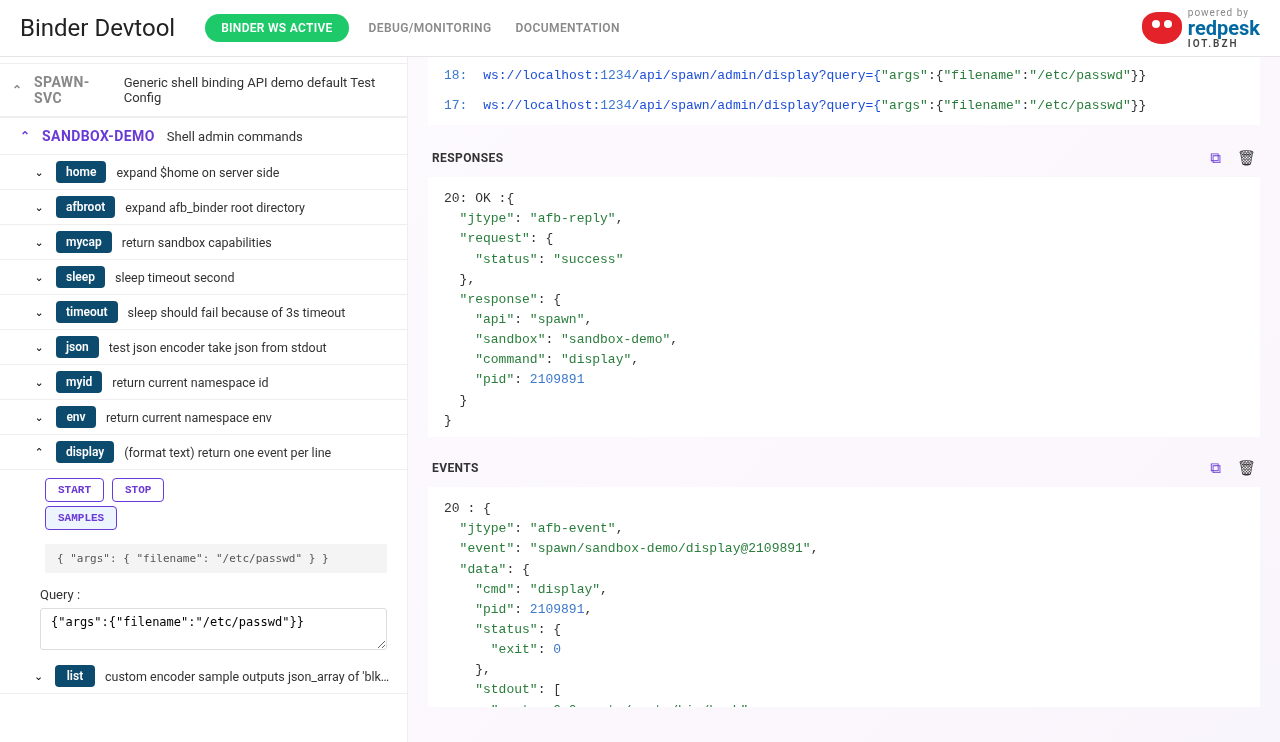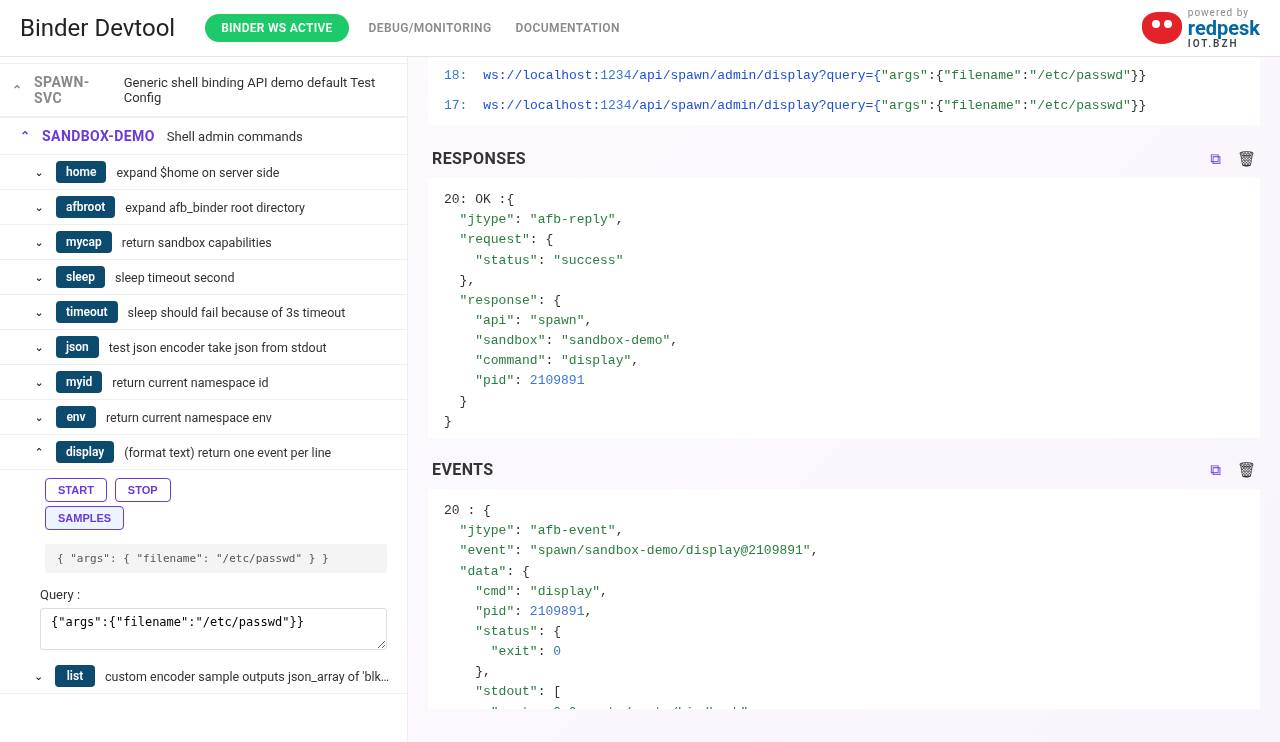--- a/index.html
+++ b/index.html
@@ -22,37 +22,37 @@
 .svc-chevron { color: #6a3ad6; font-size: 12px; font-weight: bold; }
 .svc-name { color: #6a3ad6; font-size: 14px; font-weight: 700; letter-spacing: 0.4px; }
 .svc-name-grey { color: #888; }
 .svc-desc { color: #333; font-size: 13px; }
 .cmd-list { padding: 0; }
 .cmd-row { display: flex; align-items: center; padding: 6px 12px 6px 32px; border-bottom: 1px solid #eee; gap: 10px; }
 .cmd-chev { font-size: 11px; color: #000; width: 14px; text-align: center; }
 .cmd-badge { background: #0c4a6e; color: #fff; font-size: 12px; font-weight: 600; padding: 4px 10px; border-radius: 4px; min-width: 40px; text-align: center; }
 .cmd-desc { color: #333; font-size: 12.5px; white-space: nowrap; overflow: hidden; text-overflow: ellipsis; }
 .btn-row { padding: 8px 12px 4px 45px; display: flex; gap: 8px; }
-.btn-small { border: 1px solid #6a3ad6; color: #6a3ad6; background: #fff; font-size: 11px; font-weight: 600; padding: 5px 12px; border-radius: 4px; }
+.btn-small { border: 1px solid #6a3ad6; color: #6a3ad6; background: #fff; font-size: 11px; font-weight: 600; padding: 5px 12px; border-radius: 4px; font-family: Liberation Mono, monospace; }
 .btn-filled { background: #ecf4ff; }
 .snippet-box { background: #f4f4f4; margin: 10px 20px 10px 45px; padding: 8px 12px; font-size: 11px; color: #555; border-radius: 2px; font-family: monospace; }
 .query-label { padding: 4px 20px 6px 40px; font-size: 13px; }
 .query-area { margin: 0 20px 6px 40px; }
 .query-input { width: 100%; height: 42px; border: 1px solid #ddd; border-radius: 3px; padding: 6px 10px; font-size: 12px; resize: vertical; }
 .send-row { display: flex; justify-content: flex-end; padding: 4px 20px 10px 40px; }
 .send-btn { background: #6a3ad6; color: #fff; font-size: 12px; font-weight: 700; padding: 7px 18px; border-radius: 16px; border: none; }
 .main { flex: 1; background: linear-gradient(135deg, #fdfafe 0%, #f9f5fc 100%); overflow-y: auto; padding: 0; }
 .req-block { background: #fff; margin: 0 20px 14px 20px; padding: 8px 16px; font-family: "Courier New", monospace; font-size: 13px; line-height: 1.7; }
 .ln { color: #3c78cc; margin-right: 8px; }
 .url-dark { color: #1d4ed8; text-align: center; }
 .url-num { color: #3c78cc; }
 .url-json-k { color: #2a7d3c; }
 .url-json-str { color: #2a7d3c; }
 .section-head { display: flex; align-items: center; padding: 10px 24px; }
-.section-title { font-size: 16px; font-weight: 700; color: #333; letter-spacing: 0.4px; }
+.section-title { font-size: 12px; font-weight: 700; color: #333; letter-spacing: 0.4px; }
 .section-actions { margin-left: auto; display: flex; gap: 16px; }
 .icon-btn { color: #6a3ad6; font-size: 15px; cursor: pointer; }
 .icon-del { color: #333; }
 .code-block { background: #fff; margin: 0 20px 12px 20px; padding: 12px 16px; font-family: "Courier New", monospace; font-size: 13px; line-height: 1.55; white-space: pre; overflow: hidden; }
 .k-green { color: #2a7d3c; }
 .v-green { color: #2a7d3c; }
 .v-blue { color: #3c78cc; }
 .plain { color: #333; }
 .squid { display: inline-block; width: 40px; height: 32px; background: #e3222a; border-radius: 40% 40% 50% 50%; position: relative; margin-right: 6px; }
 .squid::before { content: ""; position: absolute; width: 8px; height: 8px; background: #fff; border-radius: 50%; top: 8px; left: 10px; box-shadow: 12px 0 0 #fff; }

